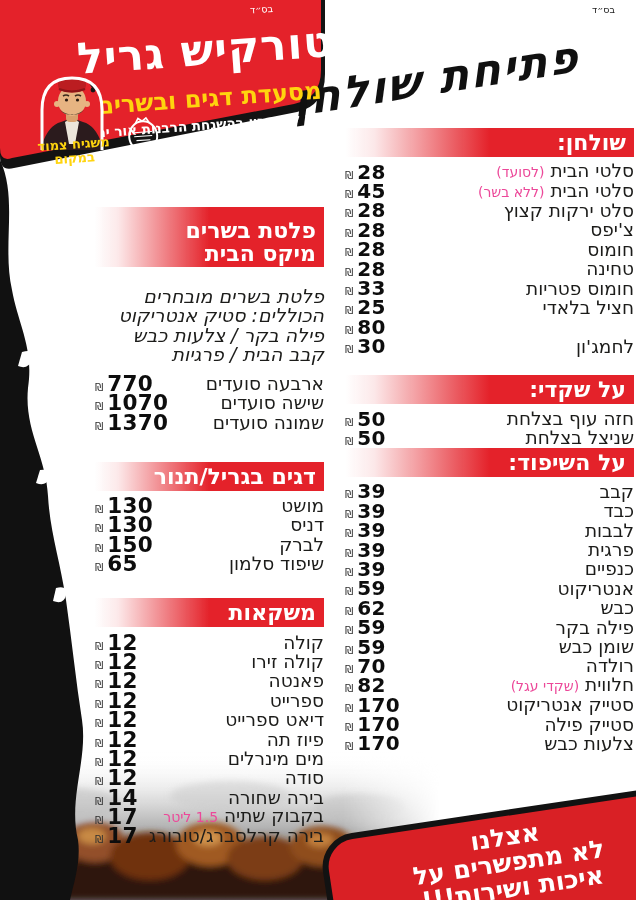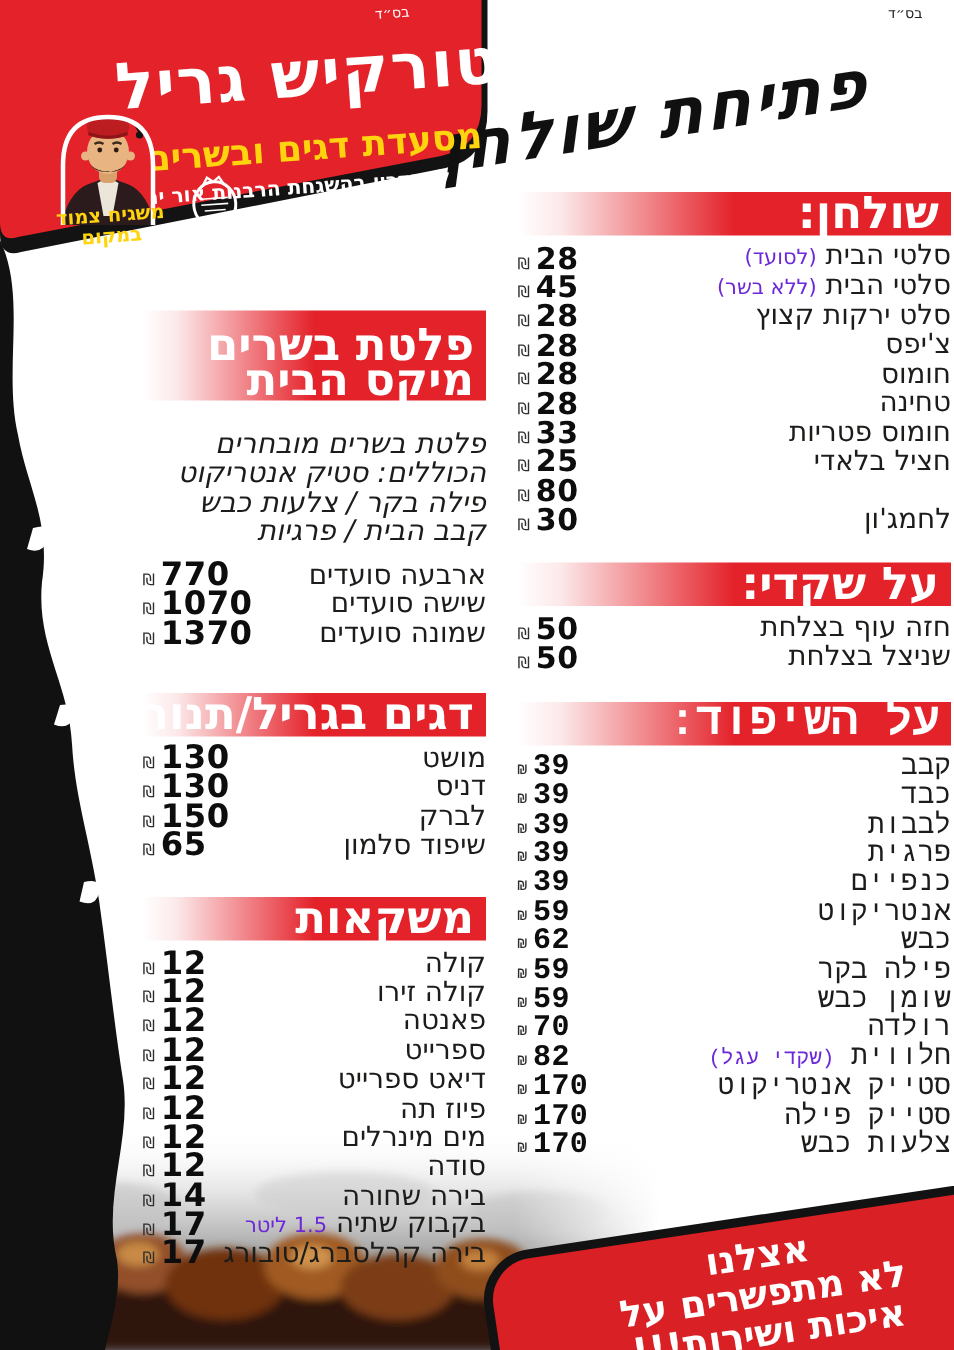--- a/index.html
+++ b/index.html
@@ -42,34 +42,34 @@
     letter-spacing:2px;}
   
   .col{position:absolute;z-index:3;}
   .col-right{left:345px;top:128px;width:289px;}
   .col-left{left:95px;top:207px;width:229px;}
   .menu-sec{position:relative;}
   .sec-bar{
     background:linear-gradient(to left, var(--red) 0%, var(--red) 50%, rgba(228,34,42,0.10) 90%, rgba(228,34,42,0) 100%);
     text-align:right;direction:rtl;padding:0 8px;height:29px;line-height:29px;}
   .sec-bar.two{height:48px;line-height:23px;padding-top:12px;}
-  .sec-title{color:#fff;font-weight:bold;font-size:30px;white-space:nowrap;}
+  .sec-title{color:#fff;font-weight:bold;font-size:22px;white-space:nowrap;}
   .sec-desc{margin-top:20px;direction:rtl;font-style:italic;}
   .desc-line{font-size:19px;line-height:19.4px;text-align:right;color:var(--ink);white-space:nowrap;}
   .items{margin-top:5px;}
   .sec-platter .items{margin-top:9px;}
   .row{height:19.4px;display:flex;align-items:center;justify-content:space-between;direction:ltr;}
   .nm{font-size:18.5px;color:var(--ink);white-space:nowrap;line-height:19px;}
-  .note{font-size:14px;color:#6d28d9;}
+  .note{font-size:14px;color:#ec4899;}
   .price{display:flex;align-items:baseline;gap:4px;direction:ltr;}
   .shk{font-size:10.5px;color:#2e2e2e;}
   .num{font-size:20px;font-weight:bold;color:#0d0d0d;letter-spacing:0.3px;}
   .col-left .num{font-size:21.5px;}
   .sec-grill{margin-top:19px;}
-  .sec-skewer{margin-top:20px;font-family:Liberation Mono, monospace;}
+  .sec-skewer{}
   .sec-fish{margin-top:30px;}
   .sec-drinks{margin-top:25px;}
   
   .promo{position:absolute;left:318px;top:838px;width:400px;height:170px;z-index:5;
     background:var(--promo-red);border:6px solid #121212;border-radius:34px;
     transform:rotate(-8.5deg);transform-origin:top left;box-sizing:border-box;}
   .promo-text{width:310px;margin:8px 0 0 24px;text-align:center;direction:rtl;}
   .promo-line{color:#fff;font-weight:bold;font-size:25px;line-height:26px;white-space:nowrap;}
 </style>
 </head>

